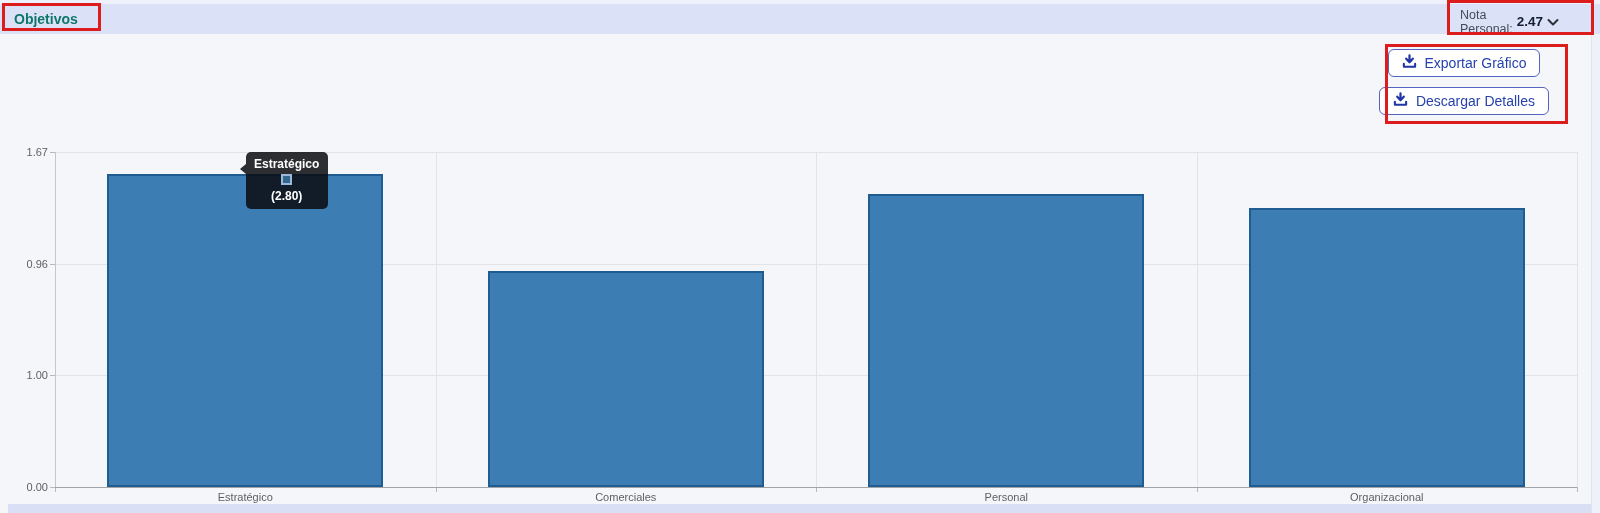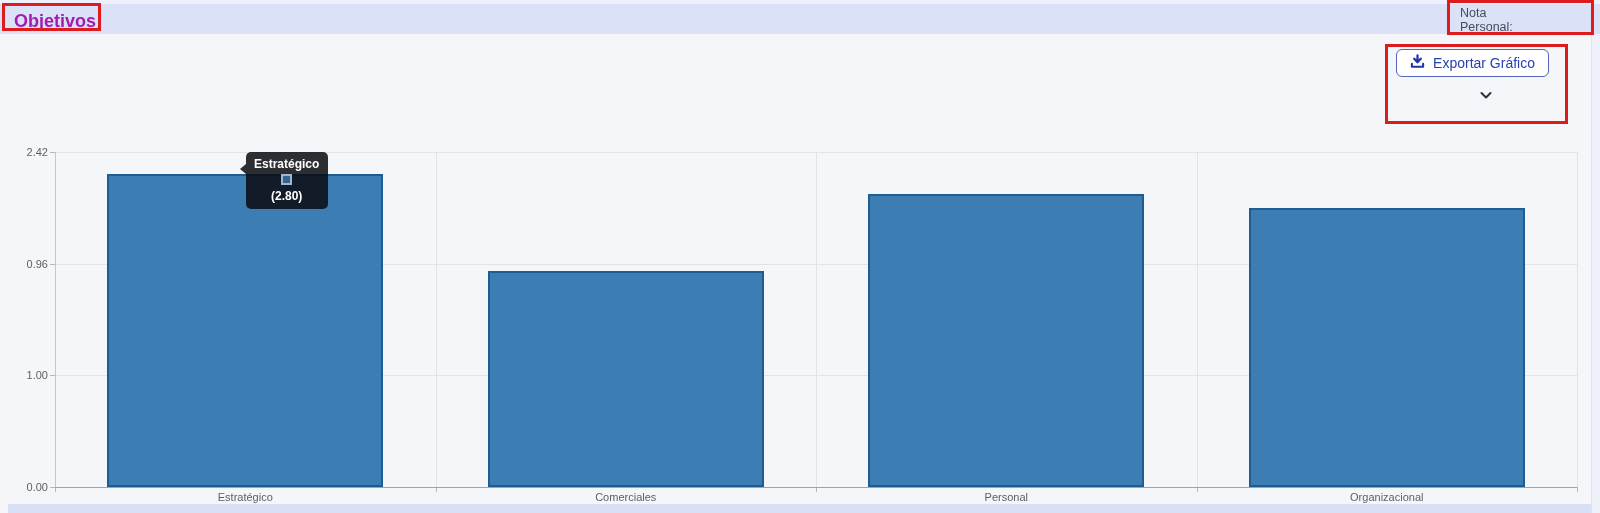--- a/index.html
+++ b/index.html
@@ -2,23 +2,23 @@
 <html><head>
 <meta charset="utf-8">
 <style>
   * { margin:0; padding:0; box-sizing:border-box; }
   html,body { width:1600px; height:513px; }
   body { font-family:"Liberation Sans", sans-serif; background:#f4f6f9; position:relative; overflow:hidden; }
   .page { position:absolute; left:0; top:0; width:1600px; height:513px; }
 
   .top-strip { position:absolute; left:0; top:0; width:1600px; height:4px; background:#eef1fb; }
   .section-header { position:absolute; left:0; top:4px; width:1600px; height:30px; background:#dbe2f7; }
-  .section-title { position:absolute; left:14px; top:7px; font-size:18px; font-weight:700; color:#a21caf; }
+  .section-title { position:absolute; left:14px; top:7px; font-size:14px; font-weight:700; color:#0f766e; }
 
-  .nota { position:absolute; left:1460px; top:2px; height:31px; display:flex; align-items:center; gap:20px; cursor:pointer;flex-direction:column; }
+  .nota { position:absolute; left:1460px; top:2px; height:31px; display:flex; align-items:center; gap:4px; cursor:pointer; }
   .nota-label { font-size:12.5px; color:#444c5c; line-height:14px; }
   .nota-value { font-size:13.5px; font-weight:700; color:#101d33; }
   .nota-chevron { display:flex; align-items:center; margin-top:2px; }
 
   .toolbar { position:absolute; right:51px; top:49px; display:flex; flex-direction:column; align-items:center; gap:10px; }
   .btn { display:flex; align-items:center; gap:8px; height:28px; padding:0 13px; background:#ffffff;
          border:1px solid #5563c1; border-radius:6px; color:#2742ad; font-size:14px; font-weight:500;
          font-family:"Liberation Sans", sans-serif; cursor:pointer; white-space:nowrap; }
 
   .legend { position:absolute; left:55px; top:130px; width:1522px; display:flex; justify-content:center; align-items:center; gap:9px; }
@@ -78,28 +78,37 @@
   <div class="toolbar">
     <button class="btn">
       <span>
         <svg width="15" height="15" viewBox="0 0 16 16">
           <path d="M8 1.5v6.5M4.5 5L8 8.8 11.5 5" stroke="#2136a6" stroke-width="2.4" fill="none" stroke-linecap="round" stroke-linejoin="round"></path>
           <path d="M2 10.5v3h12v-3" stroke="#2136a6" stroke-width="2.2" fill="none" stroke-linecap="round" stroke-linejoin="round"></path>
         </svg>
       </span>
       <span>Exportar Gráfico</span>
     </button>
+    <button class="btn">
+      <span>
+        <svg width="15" height="15" viewBox="0 0 16 16">
+          <path d="M8 1.5v6.5M4.5 5L8 8.8 11.5 5" stroke="#2136a6" stroke-width="2.4" fill="none" stroke-linecap="round" stroke-linejoin="round"></path>
+          <path d="M2 10.5v3h12v-3" stroke="#2136a6" stroke-width="2.2" fill="none" stroke-linecap="round" stroke-linejoin="round"></path>
+        </svg>
+      </span>
+      <span>Descargar Detalles</span>
+    </button>
   </div>
 
 
   <div id="chart">
 
   <div class="gridline-h" style="left: 55px; top: 152px; width: 1522px;"></div>
       <div class="tick" style="left: 50px; top: 152px; width: 5px; height: 1px;"></div>
-      <div class="y-tick-label" style="left: 14px; top: 152px;">2.42</div>
+      <div class="y-tick-label" style="left: 14px; top: 152px;">1.67</div>
       <div class="gridline-h" style="left: 55px; top: 263.667px; width: 1522px;"></div>
       <div class="tick" style="left: 50px; top: 263.667px; width: 5px; height: 1px;"></div>
       <div class="y-tick-label" style="left: 14px; top: 263.667px;">0.96</div>
       <div class="gridline-h" style="left: 55px; top: 375.333px; width: 1522px;"></div>
       <div class="tick" style="left: 50px; top: 375.333px; width: 5px; height: 1px;"></div>
       <div class="y-tick-label" style="left: 14px; top: 375.333px;">1.00</div>
       <div class="tick" style="left: 50px; top: 487px; width: 5px; height: 1px;"></div>
       <div class="y-tick-label" style="left: 14px; top: 487px;">0.00</div>
       <div class="tick" style="left: 55px; top: 487px; width: 1px; height: 5px;"></div>
       <div class="gridline-v" style="left: 435.5px; top: 152px; height: 335px;"></div>

